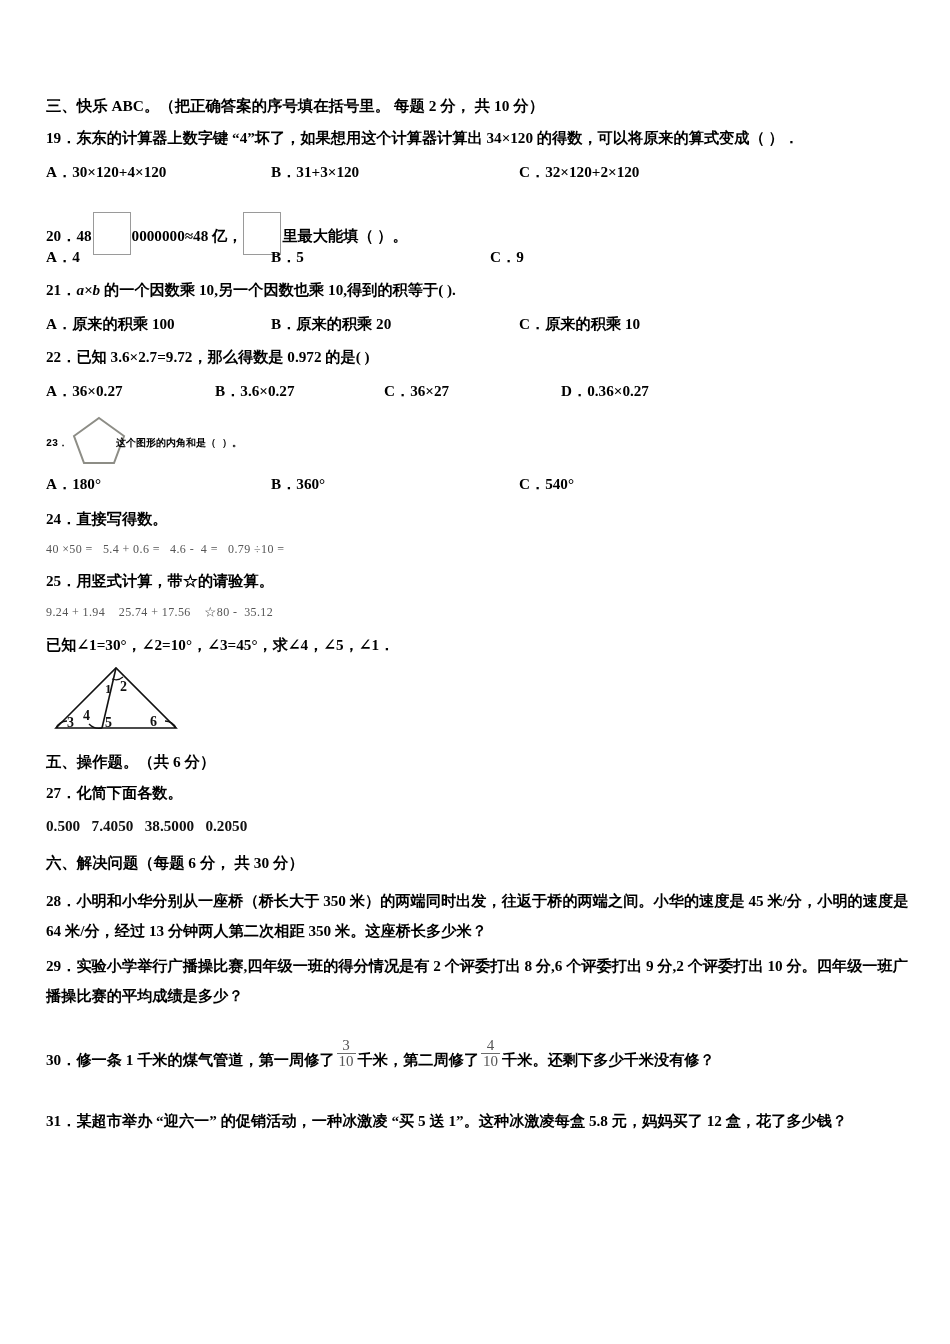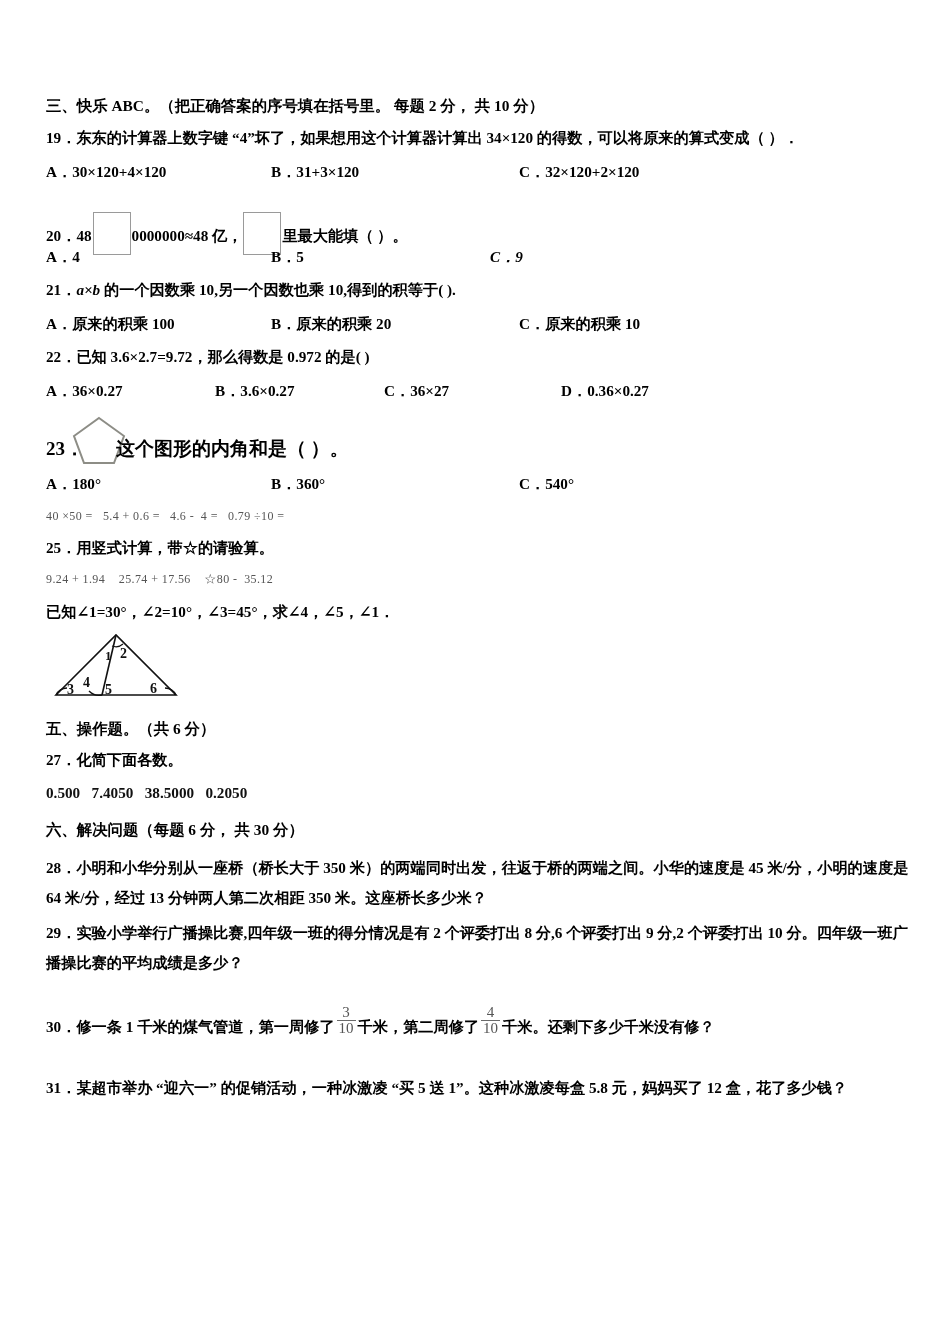--- a/index.html
+++ b/index.html
@@ -77,23 +77,24 @@
     border: 1px solid #9a9a9a;
     vertical-align: -14px;
     margin: 0 1px;
     background: #fff;
   }
 
   
   .q23row {
     position: relative;
     height: 52px;
-    font-size: 19px;
+    font-size: 10px;
     font-weight: bold;
     margin-bottom: 8px;
+    font-family: Liberation Mono, monospace;
   }
   .q23label {
     position: absolute;
     left: 0;
     top: 22px;
   }
   .pentagon-wrap {
     position: absolute;
     left: 25px;
     top: 0px;
@@ -173,21 +174,21 @@
   </div>
 
   <div class="q20row">
     <span class="q20inner">
       <span>20．</span><span>48</span><span class="fillbox"></span><span>0000000≈48 亿，</span><span class="fillbox"></span><span>里最大能填（  ）。</span>
     </span>
   </div>
   <div class="opts">
     <span class="opt" style="left:0px;"><span>A．</span><span>4</span></span>
     <span class="opt" style="left:225px;"><span>B．</span><span>5</span></span>
-    <span class="opt" style="left:444px;font-style:italic;"><span>C．</span><span>9</span></span>
+    <span class="opt" style="left:444px;"><span>C．</span><span>9</span></span>
   </div>
 
   <div class="qline">
     <span>21．</span><span class="ital">a×b</span><span> 的一个因数乘 10,另一个因数也乘 10,得到的积等于(     ).</span>
   </div>
   <div class="opts">
     <span class="opt" style="left:0px;"><span>A．</span><span>原来的积乘 100</span></span>
     <span class="opt" style="left:225px;"><span>B．</span><span>原来的积乘 20</span></span>
     <span class="opt" style="left:473px;"><span>C．</span><span>原来的积乘 10</span></span>
   </div>
@@ -211,20 +212,23 @@
     </span>
     <span class="q23text">这个图形的内角和是（     ）。</span>
   </div>
   <div class="opts" style="margin-bottom:15px;">
     <span class="opt" style="left:0px;"><span>A．</span><span>180°</span></span>
     <span class="opt" style="left:225px;"><span>B．</span><span>360°</span></span>
     <span class="opt" style="left:473px;"><span>C．</span><span>540°</span></span>
   </div>
 
 
+  <div class="qline" style="margin-bottom:12px;">
+    <span>24．</span><span>直接写得数。</span>
+  </div>
   <div class="mathline">40 ×50 =   5.4 + 0.6 =   4.6 -  4 =   0.79 ÷10 =</div>
 
   <div class="qline" style="margin-bottom:12px;">
     <span>25．</span><span>用竖式计算，带☆的请验算。</span>
   </div>
   <div class="mathline">9.24 + 1.94    25.74 + 17.56    ☆80 -  35.12</div>
 
   <div class="qline" style="margin-bottom:2px;">已知∠1=30°，∠2=10°，∠3=45°，求∠4，∠5，∠1．</div>
 
   <div class="figure-tri">

